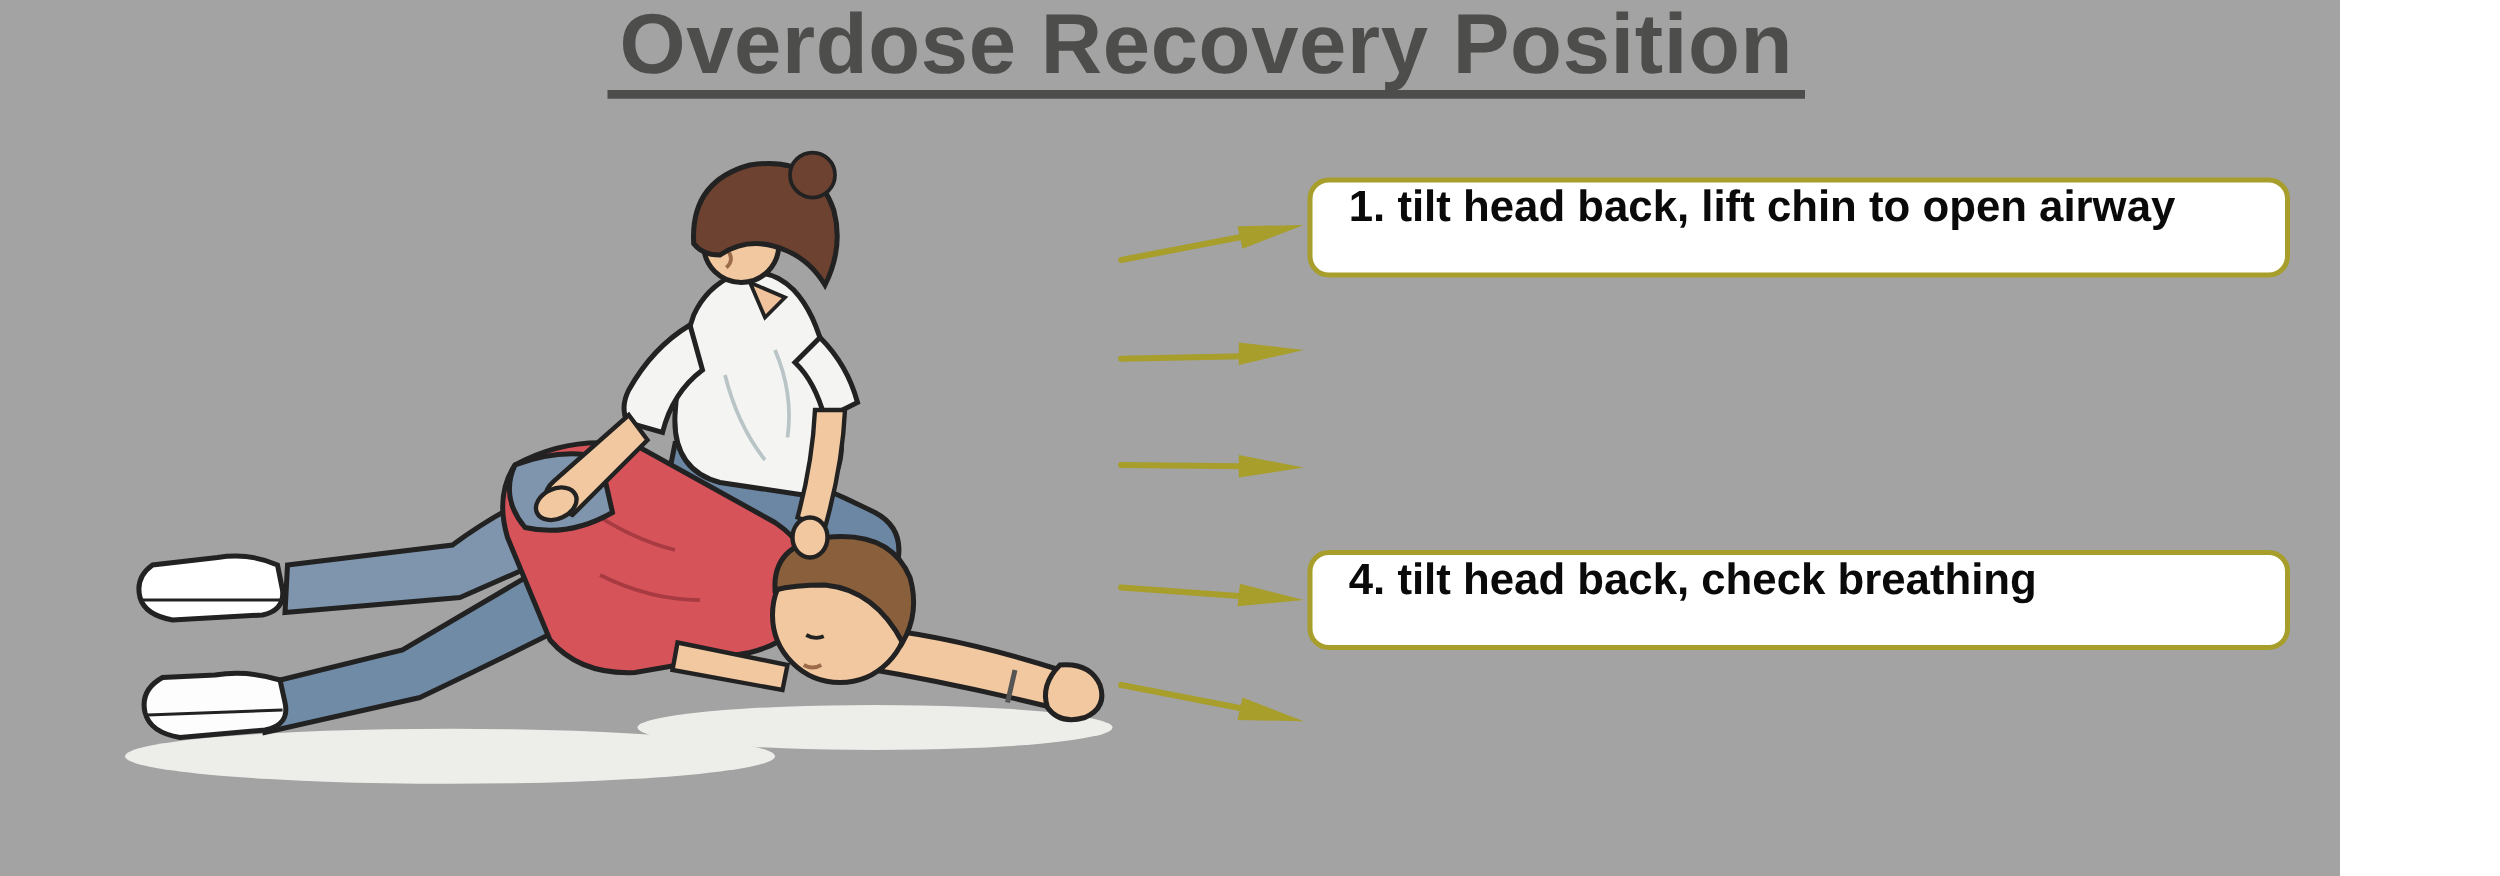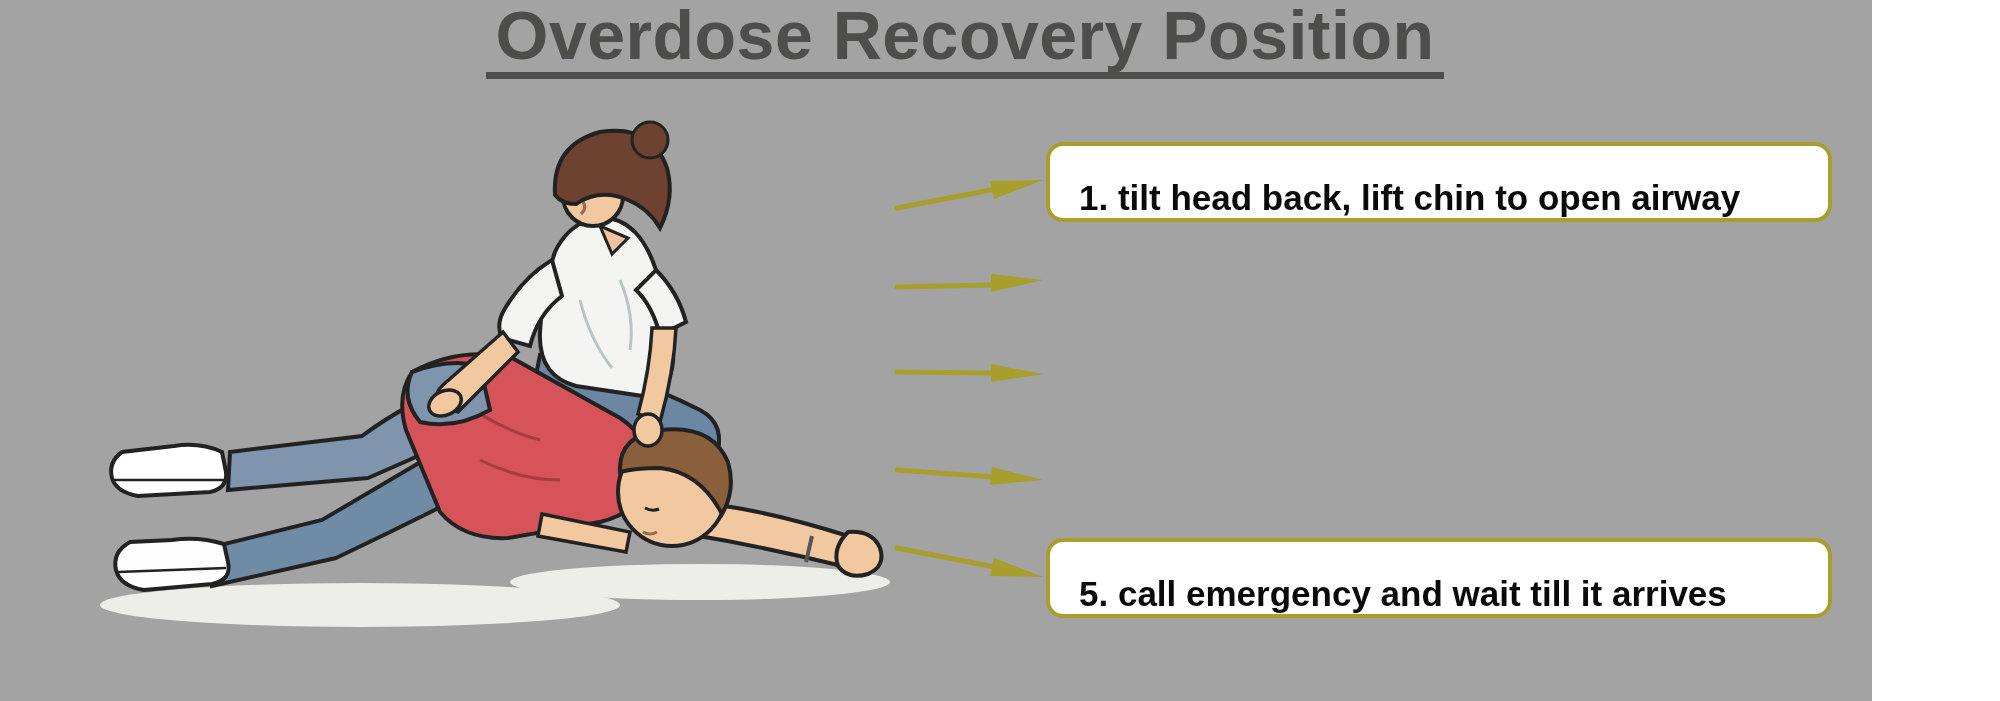--- a/index.html
+++ b/index.html
@@ -11,21 +11,21 @@
   .title{
     display:inline-block;font-size:68px;font-weight:700;line-height:62px;
     color:var(--title-color,#4d4d4b);letter-spacing:.5px;
     padding:0 10px 6px 10px;border-bottom:7px solid var(--title-color,#4d4d4b);
   }
   .illustration{position:absolute;left:60px;top:100px;width:900px;height:600px;}
   .arrows{position:absolute;left:0;top:0;width:2000px;height:701px;pointer-events:none;}
   .step-box{
     position:absolute;left:1046px;width:786px;height:80px;box-sizing:border-box;
     border:4px solid var(--accent,#a79e2b);border-radius:17px;background:#ffffff;
-    display:flex;align-items:flex-end;padding-left:29px;
+    display:flex;align-items:flex-start;padding-left:29px;
     font-size:35px;font-weight:700;color:var(--step-text,#0a0a0a);white-space:nowrap;
   }
   .step-box.s1{top:142px}
   .step-box.s2{top:244px}
   .step-box.s3{top:342px}
   .step-box.s4{top:440px}
   .step-box.s5{top:538px}
 </style>
 </head>
 <body>
@@ -110,17 +110,17 @@
     </g>
     <g fill="var(--accent,#a79e2b)" stroke="var(--accent,#a79e2b)">
       <line x1="897" y1="548" x2="995" y2="567" stroke-width="5" stroke-linecap="round"></line>
       <polygon points="1043,577 990,576 994,558" stroke="none"></polygon>
     </g>
   </svg>
 
   <div class="step-box s1">
     <span>1. tilt head back, lift chin to open airway</span>
   </div>
-  <div class="step-box s5">
-    <span>5. call emergency and wait till it arrives</span>
+  <div class="step-box s4">
+    <span>4. tilt head back, check breathing</span>
   </div>
 
 </div>
 
 </body></html>

